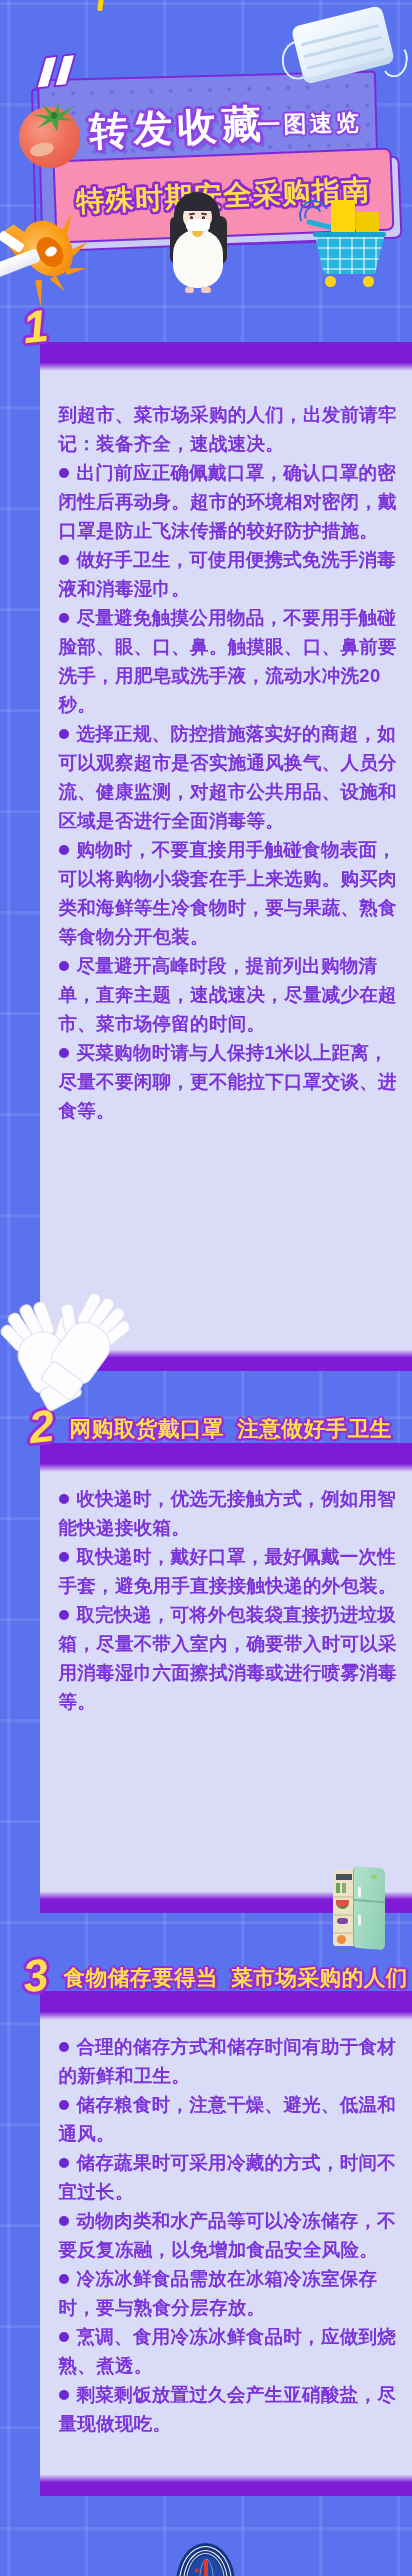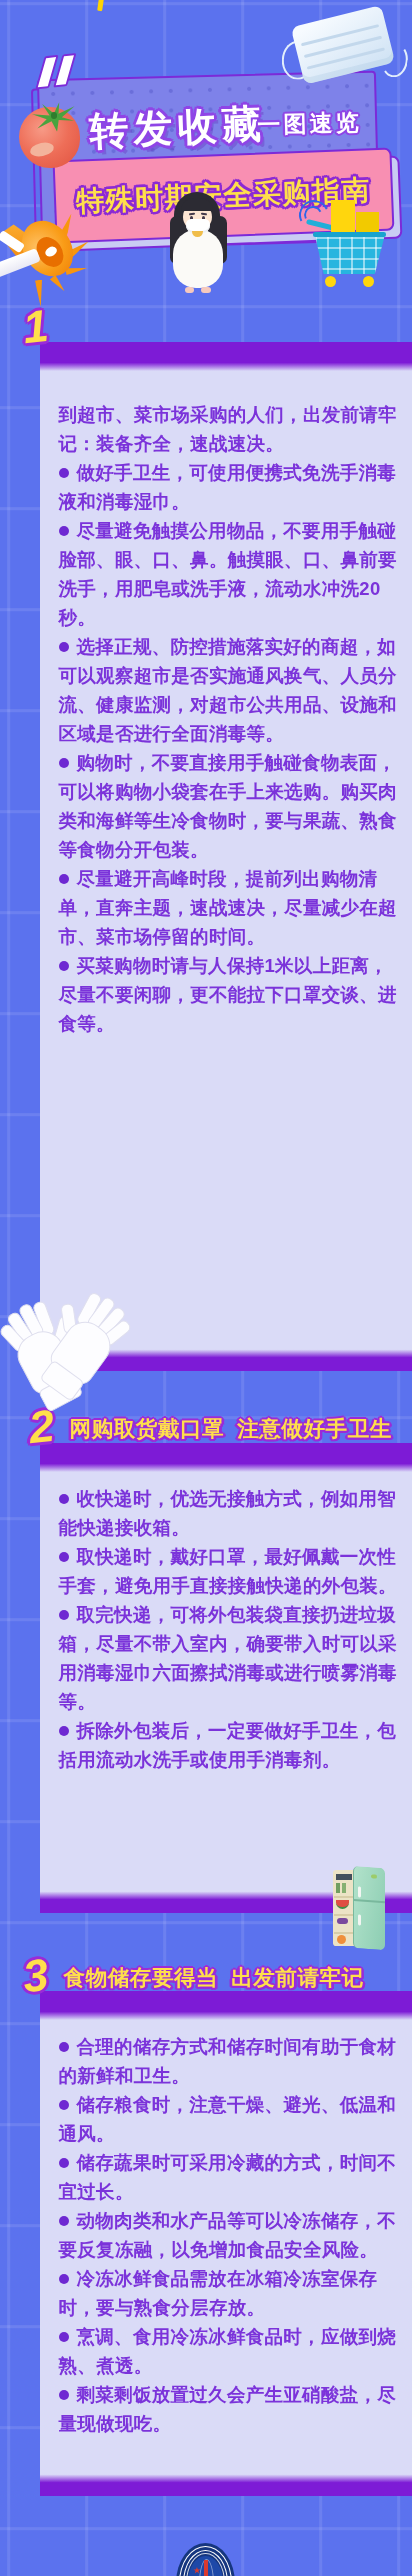--- a/index.html
+++ b/index.html
@@ -249,20 +249,21 @@
   </div>
 
   <div class="sec-head" id="head1" data-name="section-1-heading">
     <div class="num" data-name="section-1-number">1</div>
   </div>
   <div class="card" id="card1" data-name="section-1-card">
     <div class="band-top" data-name="card-top-band"></div>
     <div class="card-body" data-name="section-1-content">
       <p class="intro" data-name="section-1-intro">到超市、菜市场采购的人们，出发前请牢记：装备齐全，速战速决。</p>
       <div data-name="bullet-list">
+          <p class="bullet" data-name="bullet-item"><span class="dot" data-name="bullet-dot"></span>出门前应正确佩戴口罩，确认口罩的密闭性后再动身。超市的环境相对密闭，戴口罩是防止飞沫传播的较好防护措施。</p>
           <p class="bullet" data-name="bullet-item"><span class="dot" data-name="bullet-dot"></span>做好手卫生，可使用便携式免洗手消毒液和消毒湿巾。</p>
           <p class="bullet" data-name="bullet-item"><span class="dot" data-name="bullet-dot"></span>尽量避免触摸公用物品，不要用手触碰脸部、眼、口、鼻。触摸眼、口、鼻前要洗手，用肥皂或洗手液，流动水冲洗20秒。</p>
           <p class="bullet" data-name="bullet-item"><span class="dot" data-name="bullet-dot"></span>选择正规、防控措施落实好的商超，如可以观察超市是否实施通风换气、人员分流、健康监测，对超市公共用品、设施和区域是否进行全面消毒等。</p>
           <p class="bullet" data-name="bullet-item"><span class="dot" data-name="bullet-dot"></span>购物时，不要直接用手触碰食物表面，可以将购物小袋套在手上来选购。购买肉类和海鲜等生冷食物时，要与果蔬、熟食等食物分开包装。</p>
           <p class="bullet" data-name="bullet-item"><span class="dot" data-name="bullet-dot"></span>尽量避开高峰时段，提前列出购物清单，直奔主题，速战速决，尽量减少在超市、菜市场停留的时间。</p>
           <p class="bullet" data-name="bullet-item"><span class="dot" data-name="bullet-dot"></span>买菜购物时请与人保持1米以上距离，尽量不要闲聊，更不能拉下口罩交谈、进食等。</p>
         </div>
     </div>
     <div class="band-bottom" data-name="card-bottom-band"></div>
   </div>
@@ -293,21 +294,20 @@
     <div class="htxt" data-name="section-2-title">网购取货戴口罩  注意做好手卫生</div>
   </div>
   <div class="card" id="card2" data-name="section-2-card">
     <div class="band-top" data-name="card-top-band"></div>
     <div class="card-body" data-name="section-2-content">
 
       <div data-name="bullet-list">
           <p class="bullet" data-name="bullet-item"><span class="dot" data-name="bullet-dot"></span>收快递时，优选无接触方式，例如用智能快递接收箱。</p>
           <p class="bullet" data-name="bullet-item"><span class="dot" data-name="bullet-dot"></span>取快递时，戴好口罩，最好佩戴一次性手套，避免用手直接接触快递的外包装。</p>
           <p class="bullet" data-name="bullet-item"><span class="dot" data-name="bullet-dot"></span>取完快递，可将外包装袋直接扔进垃圾箱，尽量不带入室内，确要带入时可以采用消毒湿巾六面擦拭消毒或进行喷雾消毒等。</p>
-          <p class="bullet" data-name="bullet-item"><span class="dot" data-name="bullet-dot"></span>拆除外包装后，一定要做好手卫生，包括用流动水洗手或使用手消毒剂。</p>
         </div>
     </div>
     <div class="band-bottom" data-name="card-bottom-band"></div>
   </div>
 
   <div class="fridge" data-name="fridge-icon">
     <div class="fint">
       <div class="fi1"></div>
       <div class="fi2"></div>
       <div class="fi2b"></div>
@@ -321,21 +321,21 @@
     <div class="fdoor">
       <div class="fdiv"></div>
       <div class="fh fh1"></div>
       <div class="fh fh2"></div>
       <div class="fm1"></div>
     </div>
   </div>
 
   <div class="sec-head" id="head3" data-name="section-3-heading">
     <div class="num" data-name="section-3-number">3</div>
-    <div class="htxt" data-name="section-3-title">食物储存要得当  出发前请牢记</div>
+    <div class="htxt" data-name="section-3-title">食物储存要得当  菜市场采购的人们</div>
   </div>
   <div class="card" id="card3" data-name="section-3-card">
     <div class="band-top" data-name="card-top-band"></div>
     <div class="card-body" data-name="section-3-content">
 
       <div data-name="bullet-list">
           <p class="bullet" data-name="bullet-item"><span class="dot" data-name="bullet-dot"></span>合理的储存方式和储存时间有助于食材的新鲜和卫生。</p>
           <p class="bullet" data-name="bullet-item"><span class="dot" data-name="bullet-dot"></span>储存粮食时，注意干燥、避光、低温和通风。</p>
           <p class="bullet" data-name="bullet-item"><span class="dot" data-name="bullet-dot"></span>储存蔬果时可采用冷藏的方式，时间不宜过长。</p>
           <p class="bullet" data-name="bullet-item"><span class="dot" data-name="bullet-dot"></span>动物肉类和水产品等可以冷冻储存，不要反复冻融，以免增加食品安全风险。</p>

